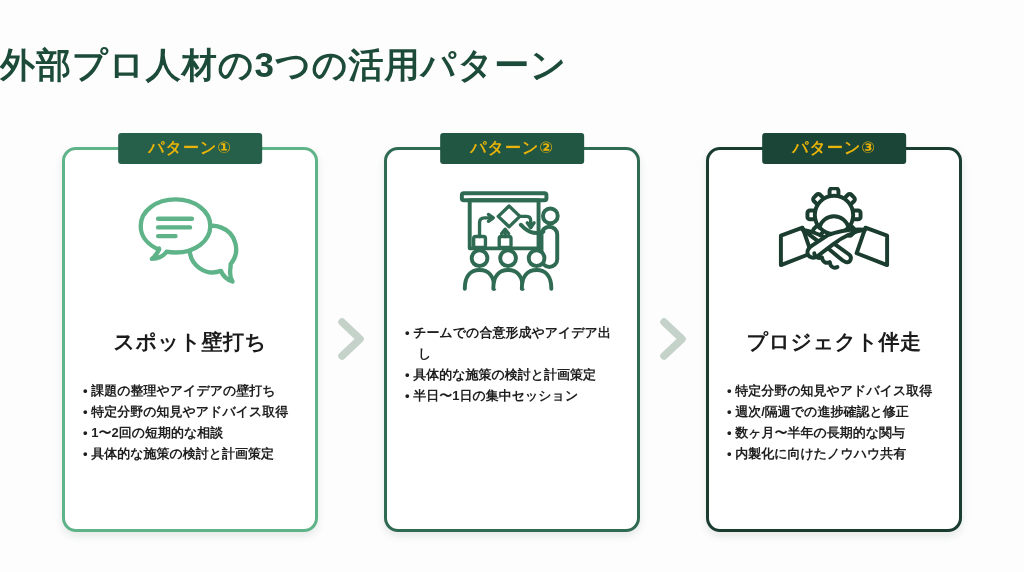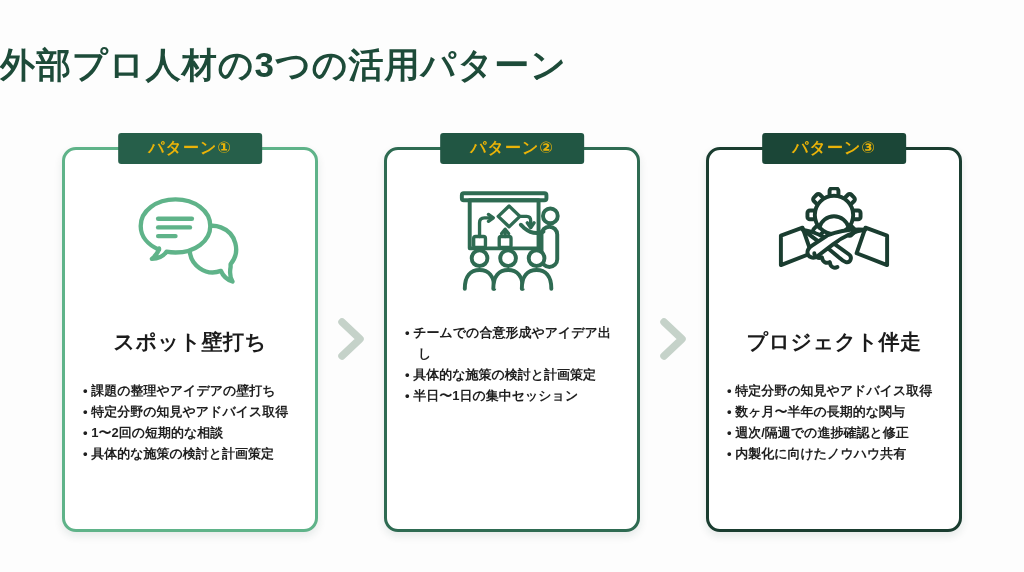--- a/index.html
+++ b/index.html
@@ -153,20 +153,20 @@
             <path d="M 92 43 C 79 45 68 51 59 58 L 43 70 C 39 73 33 71 33 66 C 33 63 35 61 38 59 L 53 49 C 65 44 78 42 92 43 Z" fill="#ffffff"></path>
             <path d="M 40 67 a 5 5 0 0 0 7.5 4" fill="none"></path>
             <path d="M 48 72 a 5 5 0 0 0 7.5 4" fill="none"></path>
             <path d="M 56 77 a 5 5 0 0 0 7.5 4" fill="none"></path>
           </g>
         </svg>
       </div>
       <h2 class="card-title">プロジェクト伴走</h2>
       <ul class="bullets">
         <li>特定分野の知見やアドバイス取得</li>
+        <li>週次/隔週での進捗確認と修正</li>
         <li>数ヶ月〜半年の長期的な関与</li>
-        <li>週次/隔週での進捗確認と修正</li>
         <li>内製化に向けたノウハウ共有</li>
       </ul>
     </div>
 
   </div>
 </div>
 
 </body></html>

